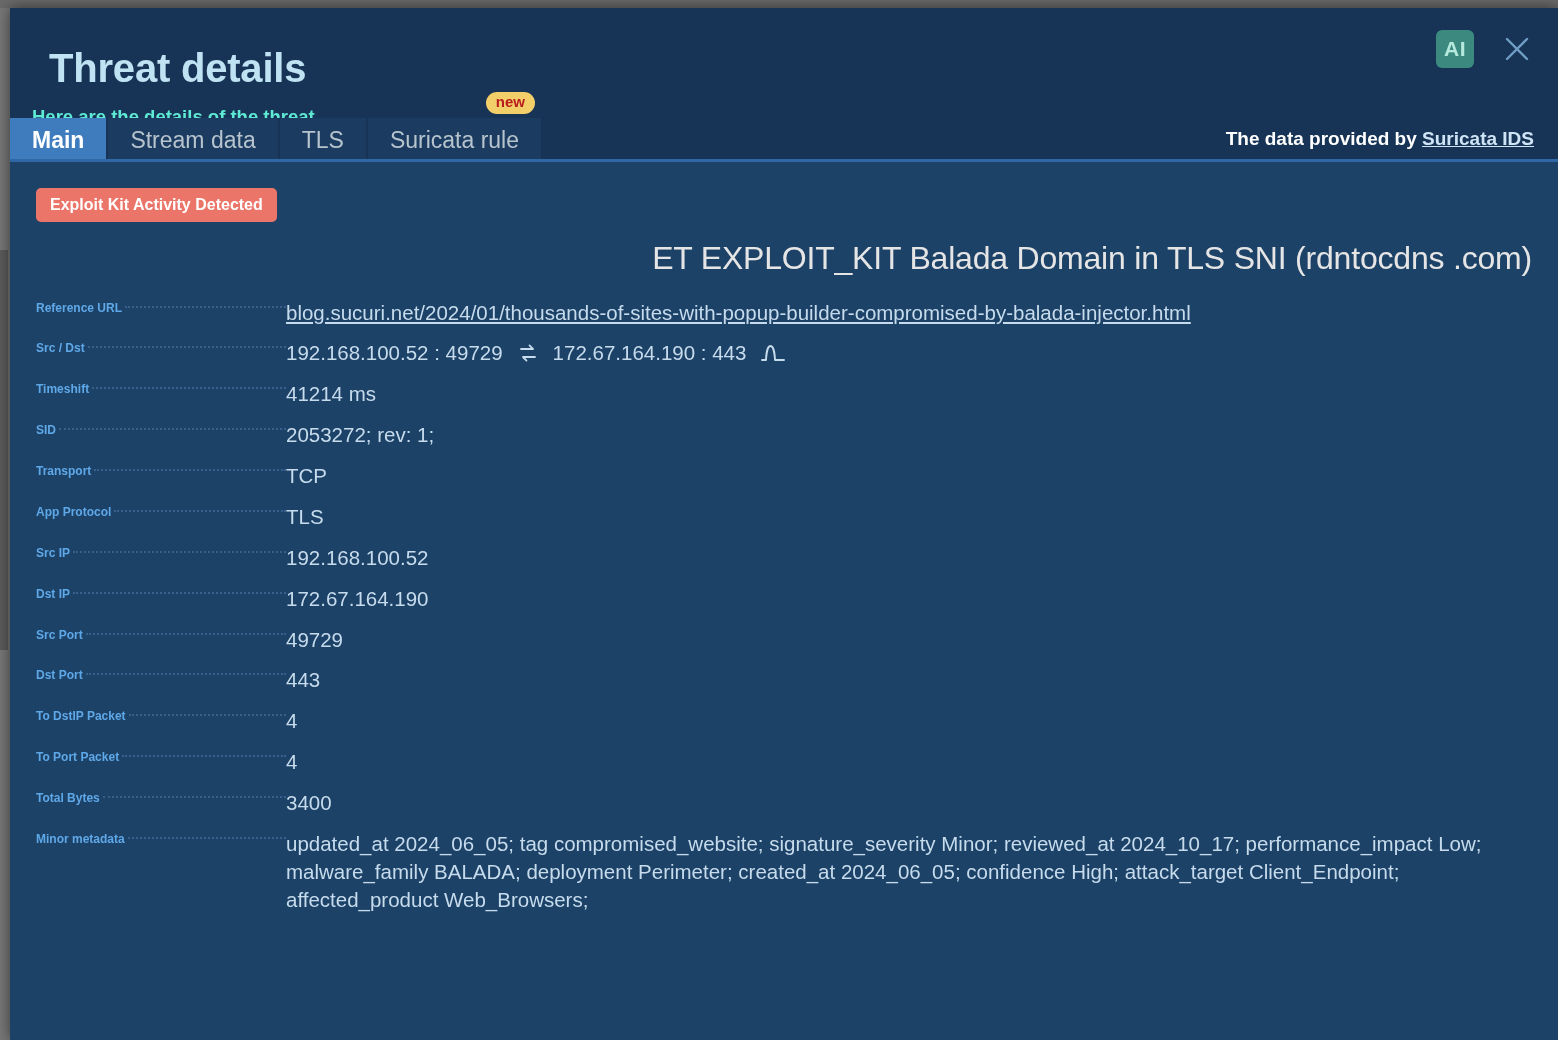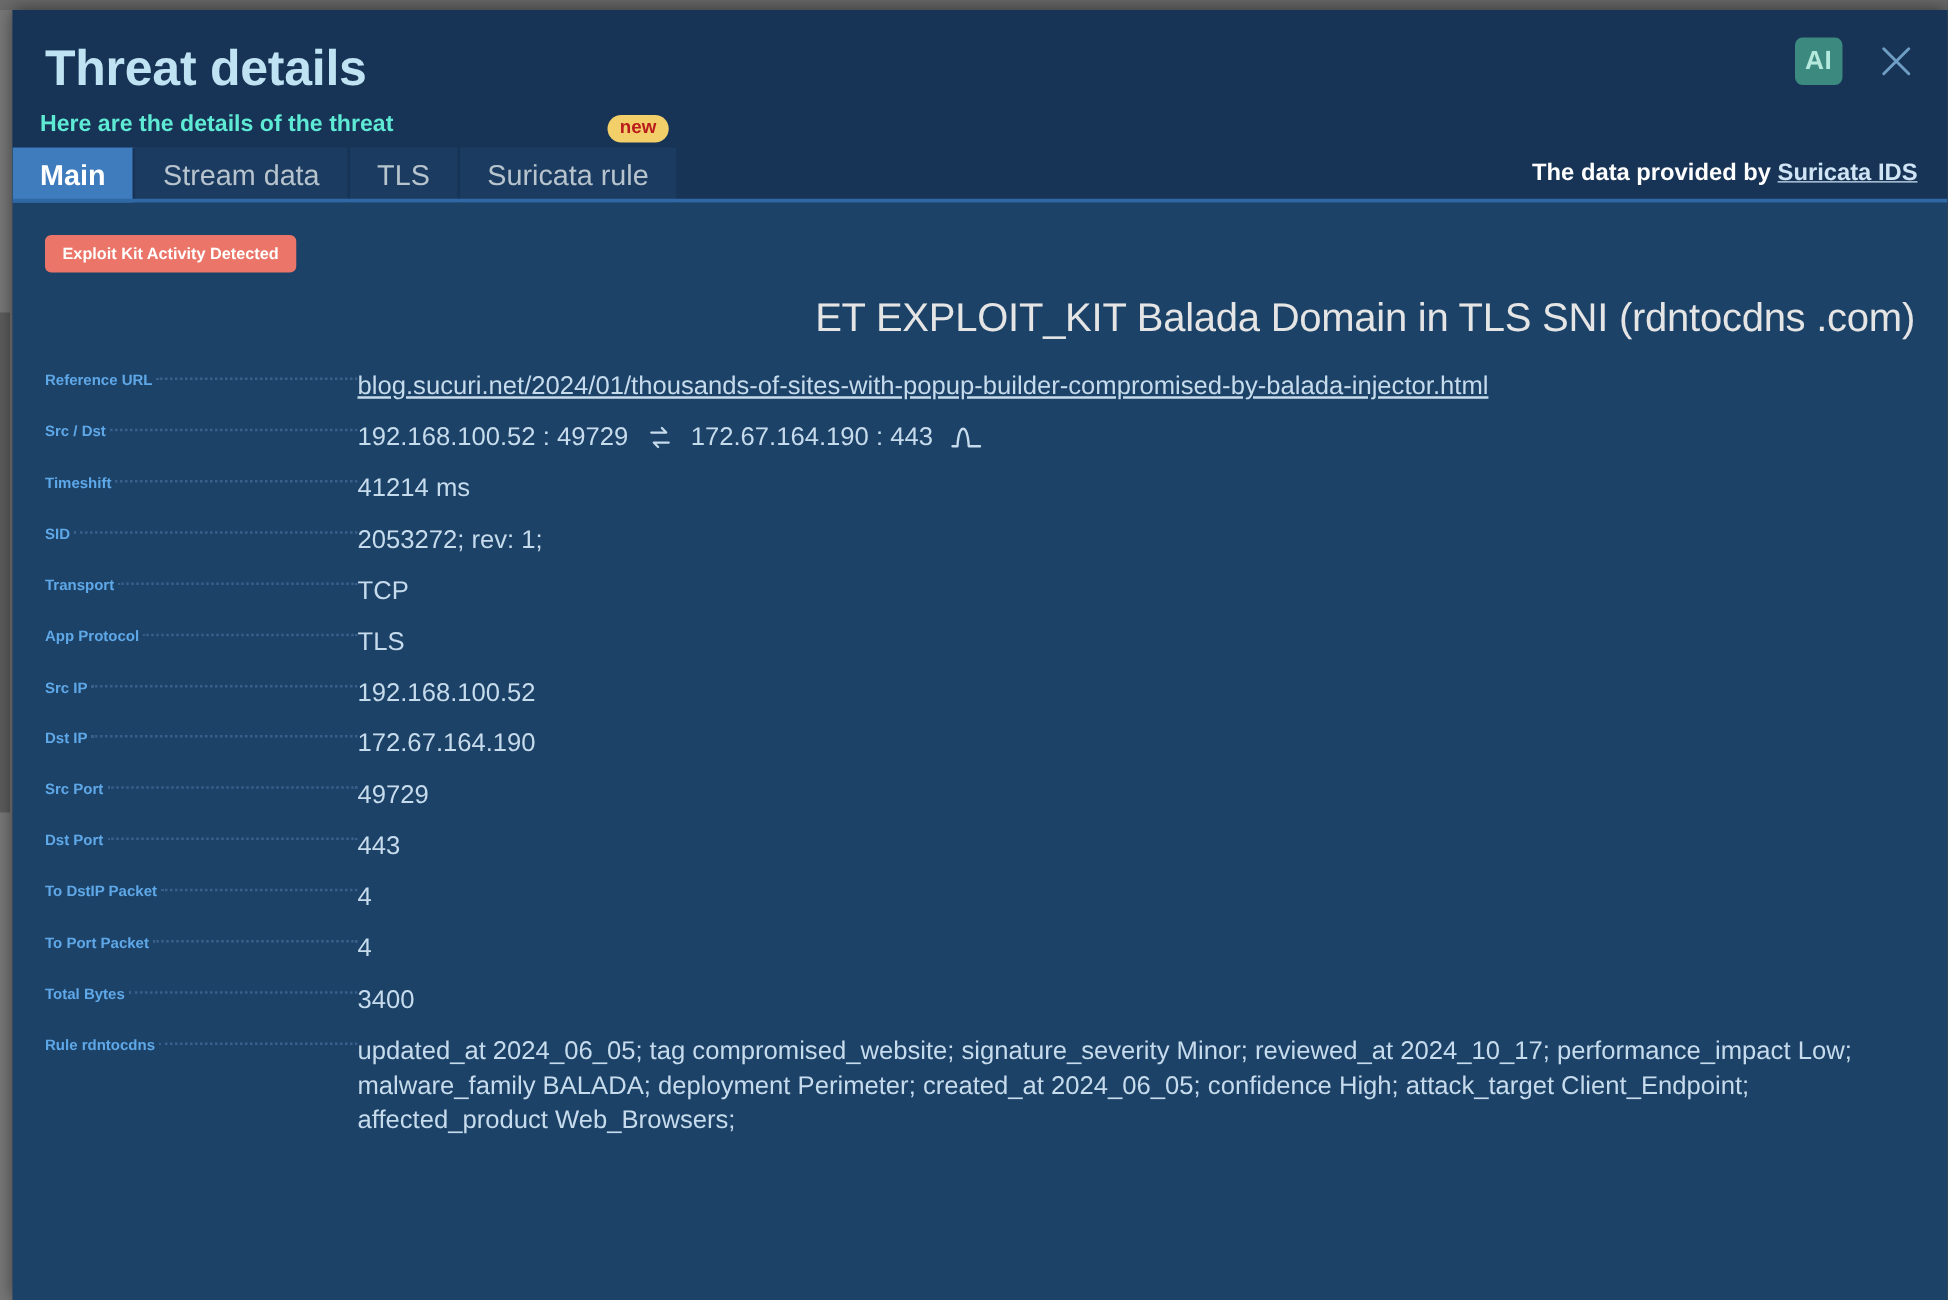--- a/index.html
+++ b/index.html
@@ -48,21 +48,21 @@
 
   .modal-header {
     background: #173355;
     padding: 22px 22px 0 22px;
     position: relative;
     height: 154px;
     box-sizing: border-box;
   }
 
   .modal-title {
-    margin: 4px;
+    margin: 17px;
     font-size: 40px;
     font-weight: bold;
     color: #bfe3f2;
     letter-spacing: -0.2px;
     line-height: 1.05;
   }
 
   .modal-subtitle {
     margin: 12px 0 0 0;
     font-size: 18.5px;
@@ -178,21 +178,21 @@
   
   .modal-body {
     padding: 26px 26px 10px 26px;
   }
 
   .alert-chip {
     display: inline-block;
     background: #ea7568;
     color: #ffffff;
     font-weight: bold;
-    font-size: 13px;
+    font-size: 16px;
     padding: 8px 14px;
     border-radius: 5px;
     line-height: 1.1;
   }
 
   .threat-name {
     margin: 18px 0 0 0;
     font-size: 32px;
     font-weight: normal;
     color: #e5e5e5;
@@ -432,21 +432,21 @@
       <div class="detail-row">
         <div class="detail-label">
           <span class="lbl-text">Total Bytes</span>
           <span class="leader"></span>
         </div>
         <div class="detail-value">3400</div>
       </div>
 
       <div class="detail-row">
         <div class="detail-label">
-          <span class="lbl-text">Rule rdntocdns</span>
+          <span class="lbl-text">Minor metadata</span>
           <span class="leader"></span>
         </div>
         <div class="detail-value">updated_at 2024_06_05; tag compromised_website; signature_severity Minor; reviewed_at 2024_10_17; performance_impact Low; malware_family BALADA; deployment Perimeter; created_at 2024_06_05; confidence High; attack_target Client_Endpoint; affected_product Web_Browsers;</div>
       </div>
 
     </div>
   </div>
 </div>
 
 </body></html>

